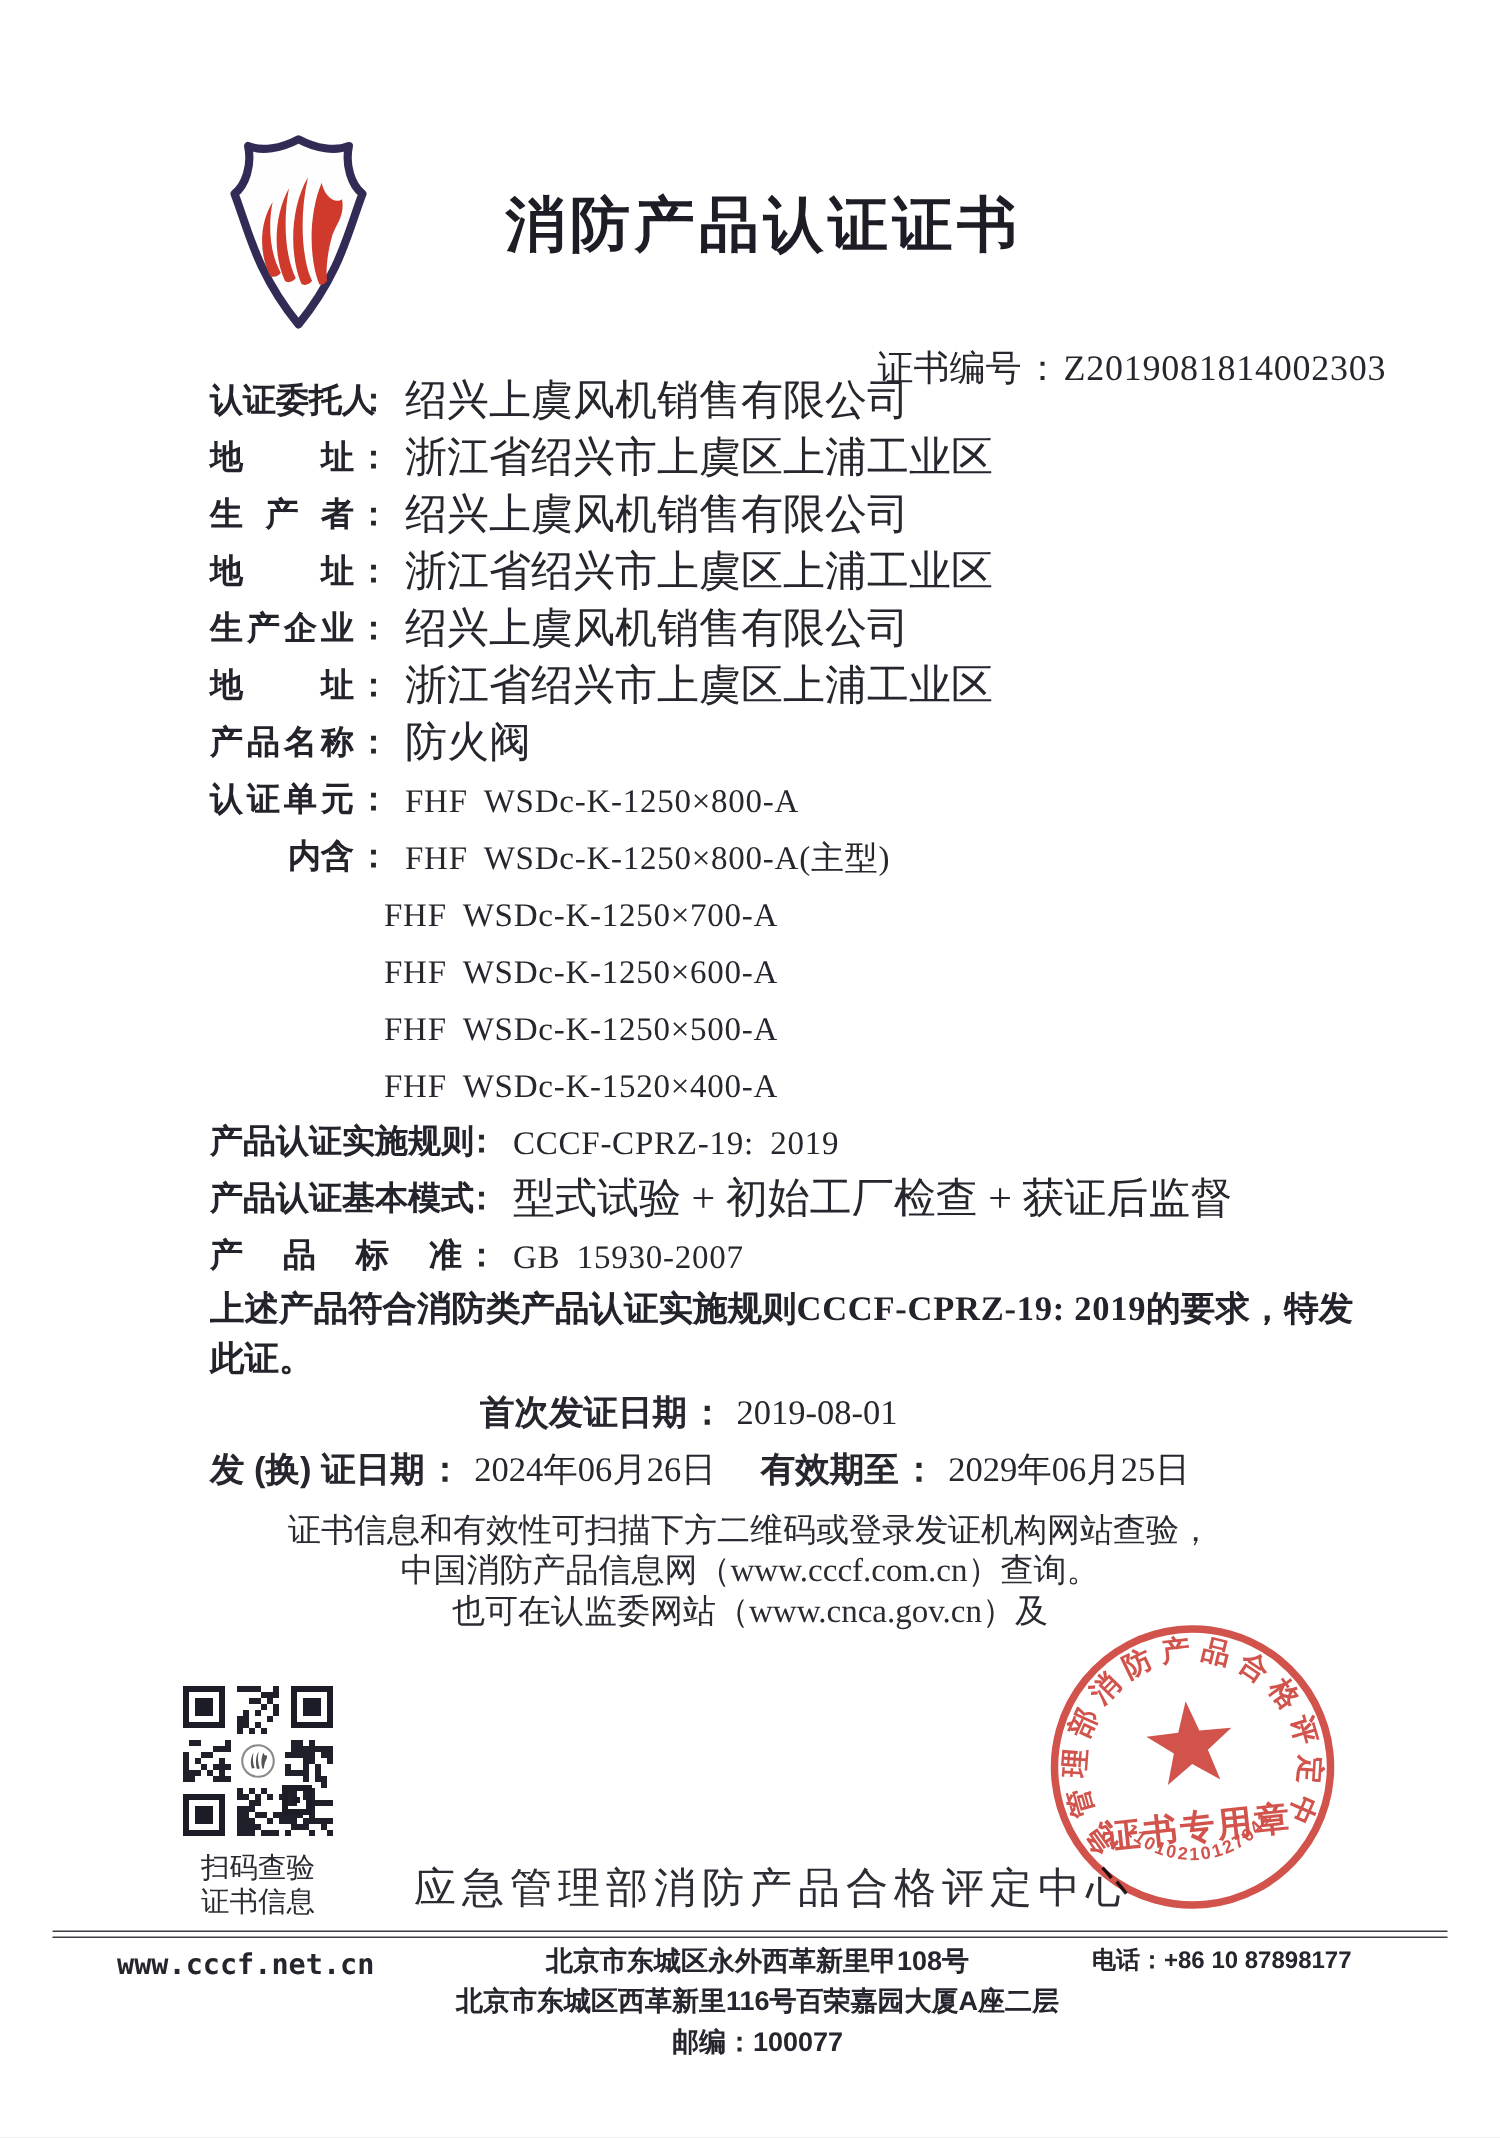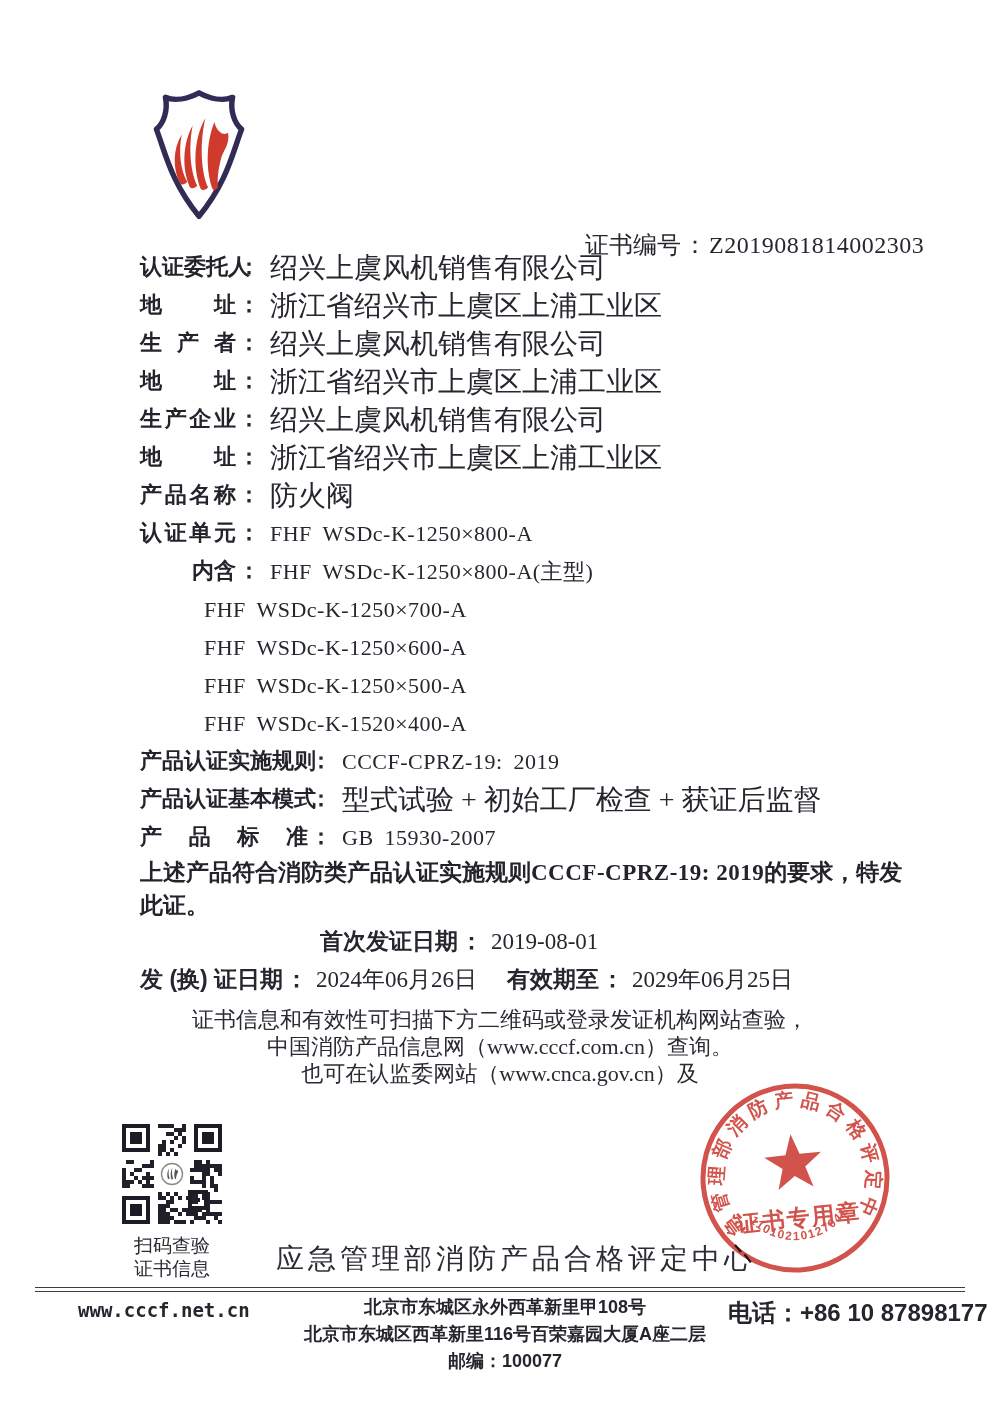--- a/index.html
+++ b/index.html
@@ -31,21 +31,21 @@
   .lbl.wide{width:168px;}
   .lbl.right{text-align-last:right;}
   .colon{
     font-family:"Liberation Sans","DejaVu Sans",sans-serif;
     font-weight:bold; font-size:22px; line-height:30px;
     margin-left:2px; margin-right:2px;
   }
   .certno .colon{font-weight:normal; font-family:inherit; font-size:24px;}
   .val{font-size:28px; line-height:31px; margin-left:8px;}
   .val.model{font-size:22px; word-spacing:5px; letter-spacing:.5px;}
-  .row.noLabel .val{margin-left:64px;}
+  .row.noLabel .val{margin-left:116px;}
   
   .statement{
     position:absolute; left:140px; top:856px; width:770px;
     font-family:"Liberation Sans","DejaVu Sans",sans-serif;
     font-weight:bold; font-size:23px; line-height:33px; color:#23232c;
   }
   .statement .code{font-family:"Liberation Serif","DejaVu Serif",serif; letter-spacing:.5px;}
   
   .date-line{position:absolute; white-space:nowrap;}
   .first-issue{left:320px; top:925px;}
@@ -93,36 +93,37 @@
     font-size:19px; font-weight:bold; color:#25252e;
   }
   .addr{
     position:absolute; left:255px; top:1294px; width:500px; text-align:center;
     font-family:"Liberation Sans","DejaVu Sans",sans-serif;
     font-weight:600; font-size:18px; line-height:27px; color:#25252e;
   }
   .phone{
     position:absolute; left:728px; top:1297px;
     font-family:"Liberation Sans","DejaVu Sans",sans-serif;
-    font-weight:600; font-size:24px; color:#25252e; white-space:nowrap;
+    font-weight:600; font-size:16px; color:#25252e; white-space:nowrap;
   }
 </style>
 </head>
 <body>
 
 <div class="page">
 
   <svg class="logo" viewBox="0 0 130 160">
     <path d="M 65,6 C 52,13 38,15 28,11 C 31,25 26,40 18,46 C 28,72 34,104 65,142 C 96,104 102,72 112,46 C 104,40 99,25 102,11 C 92,15 78,13 65,6 Z" fill="#fefefe" stroke="#322b56" stroke-width="6" stroke-linejoin="round"></path>
     <path d="M 44,106 C 36,90 36,68 46,52 C 42,72 45,92 52,104 C 50,107 46,108 44,106 Z" fill="#cf3a2c"></path>
     <path d="M 55,110 C 46,90 47,62 58,42 C 53,68 56,94 63,108 C 61,111 57,112 55,110 Z" fill="#cf3a2c"></path>
     <path d="M 67,112 C 58,90 59,56 72,34 C 65,64 68,96 75,110 C 73,113 69,114 67,112 Z" fill="#cf3a2c"></path>
     <path d="M 80,112 C 73,94 72,62 82,38 C 84,48 92,54 97,50 C 99,62 93,68 90,76 C 86,90 85,102 86,110 C 84,113 81,114 80,112 Z" fill="#cf3a2c"></path>
   </svg>
 
+  <div class="title">消防产品认证证书</div>
   <div class="certno">
     <span>证书编号</span><span class="colon">：</span><span class="num">Z2019081814002303</span>
   </div>
 
   <div class="fields">
     <div class="row">
       <span class="lbl">认证委托人</span>
         <span class="colon">：</span>
         <span class="val">绍兴上虞风机销售有限公司</span>
     </div>

